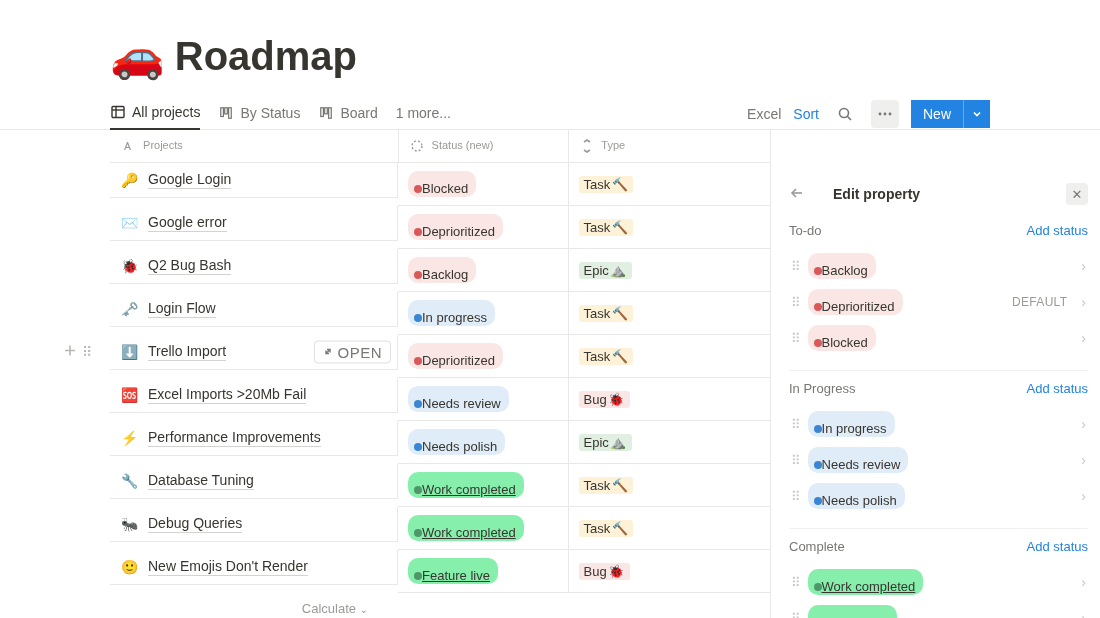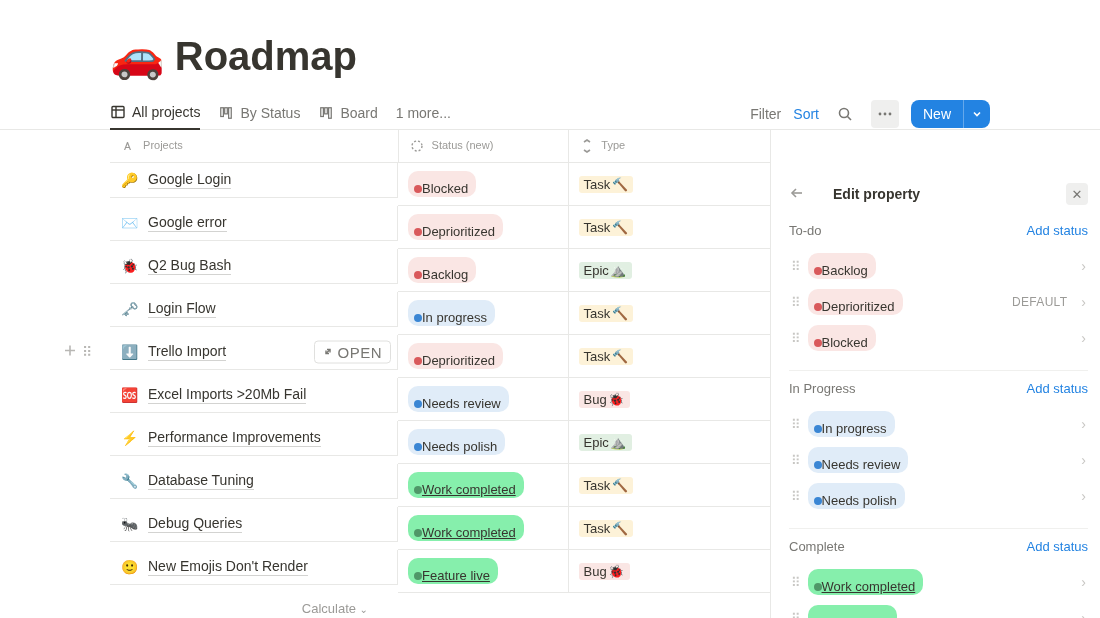--- a/index.html
+++ b/index.html
@@ -42,21 +42,21 @@
 .actions { display: flex; align-items: center; gap: 12px; }
 .action-txt { color: #787773; cursor: pointer; }
 .action-txt.blue { color: #2383e2; }
 .icon-btn {
   width: 28px; height: 28px; border-radius: 4px;
   display: inline-flex; align-items: center; justify-content: center;
   color: #787773; cursor: pointer;
 }
 .icon-btn.gray { background: #efefee; }
 .new-btn {
-  background: #2383e2; color: #fff; border-radius: 8px;
+  background: #2383e2; color: #fff; border-radius: 0;
   display: flex; align-items: stretch; cursor: pointer;
   overflow: hidden;
 }
 .new-btn .lbl { padding: 6px 12px; font-weight: 500; }
 .new-btn .chev { padding: 6px 8px; border-left: 1px solid rgba(255,255,255,.3); display:flex; align-items:center; }
 
 .content { display: flex; }
 .table-wrap { flex: 1 1 auto; padding-left: 110px; }
 table { border-collapse: collapse; width: 100%; }
 th, td { border-bottom: 1px solid #e8e8e6; text-align: left; padding: 8px 10px; font-weight: 400; }
@@ -170,21 +170,21 @@
               <rect x="11" y="2" width="3" height="12"></rect>
             </svg>
         </span>
         <span>Board</span>
       </div>
       <div class="tab">
         <span>1 more...</span>
       </div>
     </div>
     <div class="actions">
-      <span class="action-txt">Filter</span>
+      <span class="action-txt">Excel</span>
       <span class="action-txt blue">Sort</span>
       <span class="icon-btn">
         <svg width="16" height="16" viewBox="0 0 16 16" fill="none" stroke="currentColor" stroke-width="1.6">
             <circle cx="7" cy="7" r="4.5"></circle>
             <line x1="10.5" y1="10.5" x2="14" y2="14"></line>
           </svg>
       </span>
       <span class="icon-btn gray">
         <svg width="16" height="4" viewBox="0 0 16 4" fill="currentColor">
             <circle cx="3" cy="2" r="1.4"></circle>

